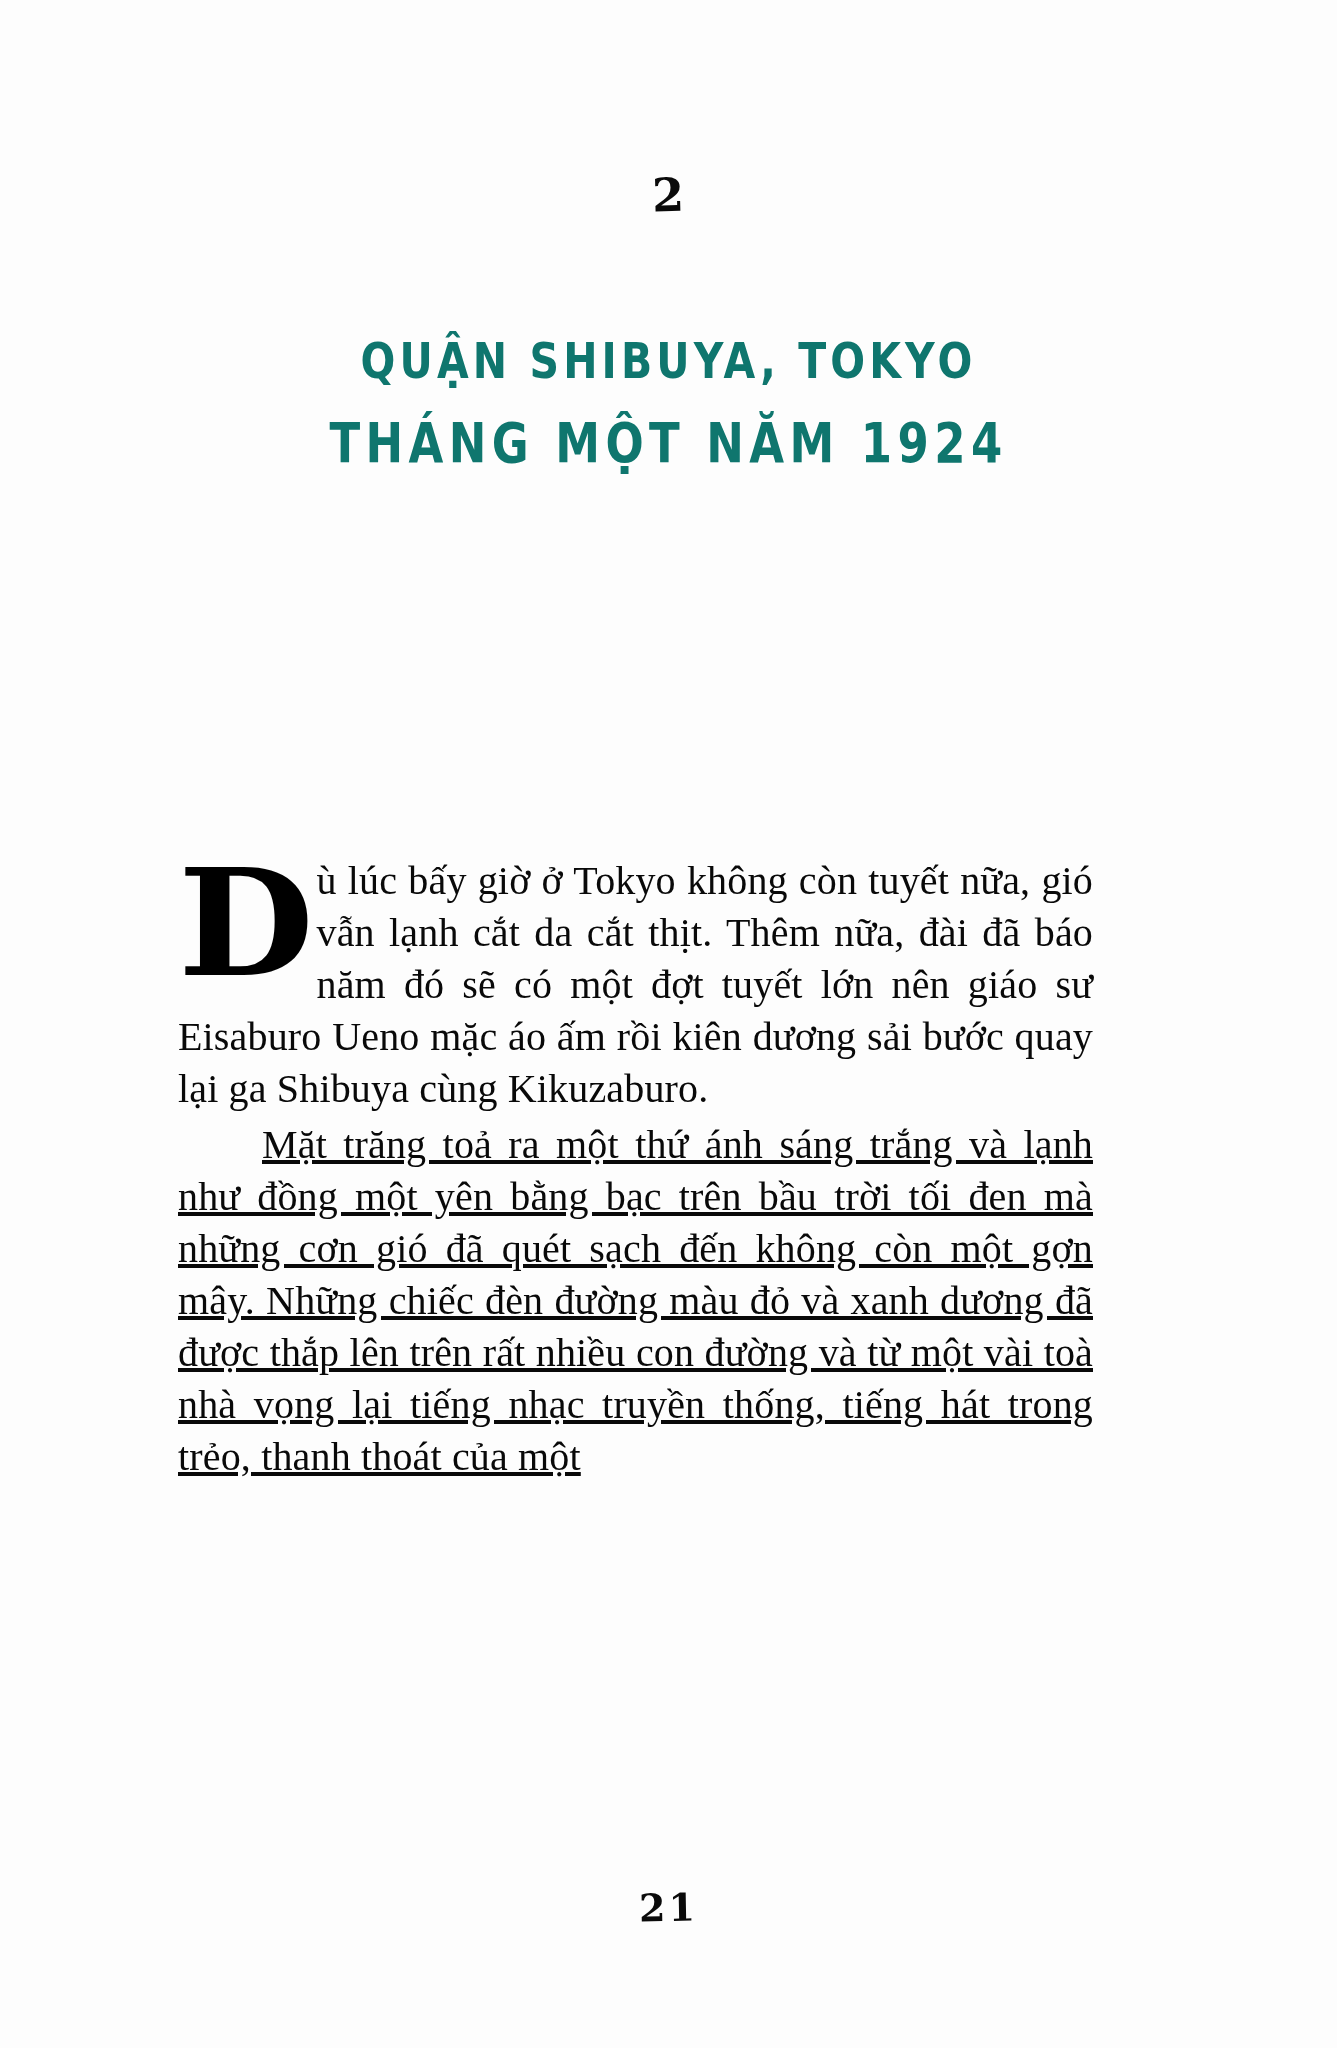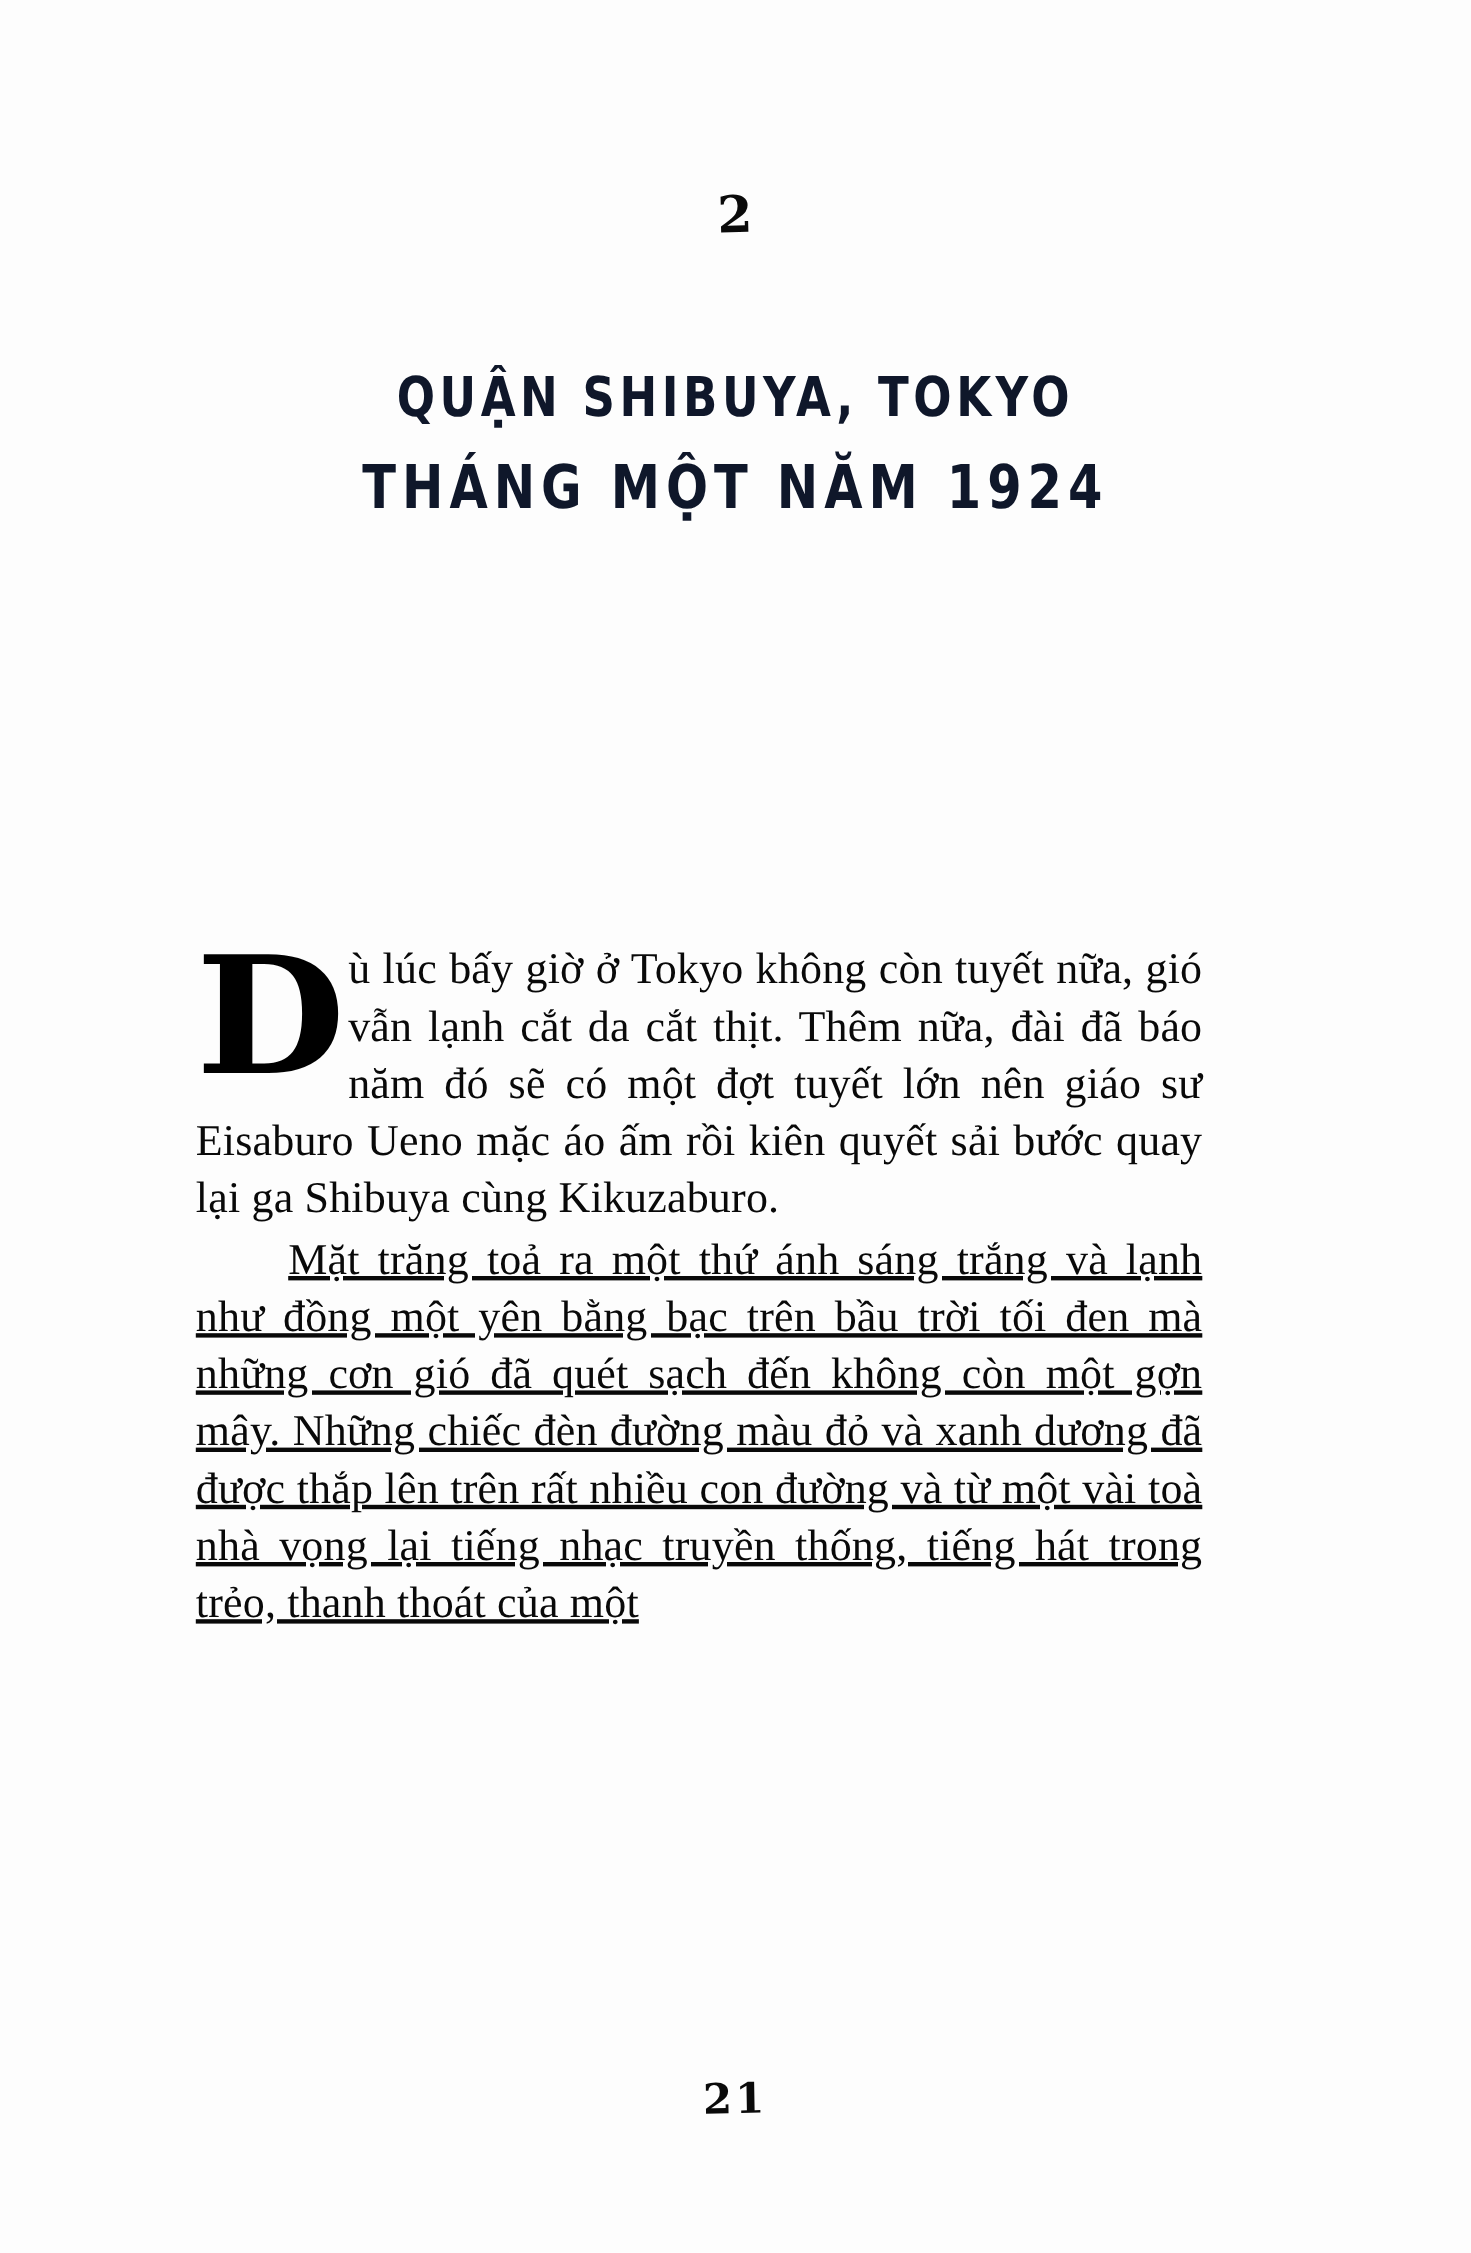--- a/index.html
+++ b/index.html
@@ -40,21 +40,21 @@
 
   
   .chapter-title {
     position: absolute;
     top: 330px;
     left: 0;
     width: 100%;
     text-align: center;
     font-family: "DejaVu Sans", sans-serif;
     font-weight: 700;
-    color: #0f172a;
+    color: #0f766e;
   }
   .chapter-title .line {
     display: block;
     font-size: 43px;
     letter-spacing: 0.13em;
     line-height: 1.52;
     transform: scaleY(1.22);
     transform-origin: center;
   }
   .chapter-title .line.l1 {
@@ -130,20 +130,20 @@
 
   <div class="chapter-number">2</div>
 
   <div class="chapter-title">
     <span class="line l1">QUẬN SHIBUYA, TOKYO</span>
     <span class="line l2">THÁNG MỘT NĂM 1924</span>
   </div>
 
   <div class="body-block">
     <p class="para first-para">
-      <span class="dropcap">D</span><span>ù lúc bấy giờ ở Tokyo không còn tuyết nữa, gió vẫn lạnh cắt da cắt thịt. Thêm nữa, đài đã báo năm đó sẽ có một đợt tuyết lớn nên giáo sư Eisaburo Ueno mặc áo ấm rồi kiên quyết sải bước quay lại ga Shibuya cùng Kikuzaburo.</span>
+      <span class="dropcap">D</span><span>ù lúc bấy giờ ở Tokyo không còn tuyết nữa, gió vẫn lạnh cắt da cắt thịt. Thêm nữa, đài đã báo năm đó sẽ có một đợt tuyết lớn nên giáo sư Eisaburo Ueno mặc áo ấm rồi kiên dương sải bước quay lại ga Shibuya cùng Kikuzaburo.</span>
     </p>
     <p class="para">Mặt trăng toả ra một thứ ánh sáng trắng và lạnh như đồng một yên bằng bạc trên bầu trời tối đen mà những cơn gió đã quét sạch đến không còn một gợn mây. Những chiếc đèn đường màu đỏ và xanh dương đã được thắp lên trên rất nhiều con đường và từ một vài toà nhà vọng lại tiếng nhạc truyền thống, tiếng hát trong trẻo, thanh thoát của một</p>
   </div>
 
   <div class="folio">21</div>
 
 </div>
 
 </body></html>

